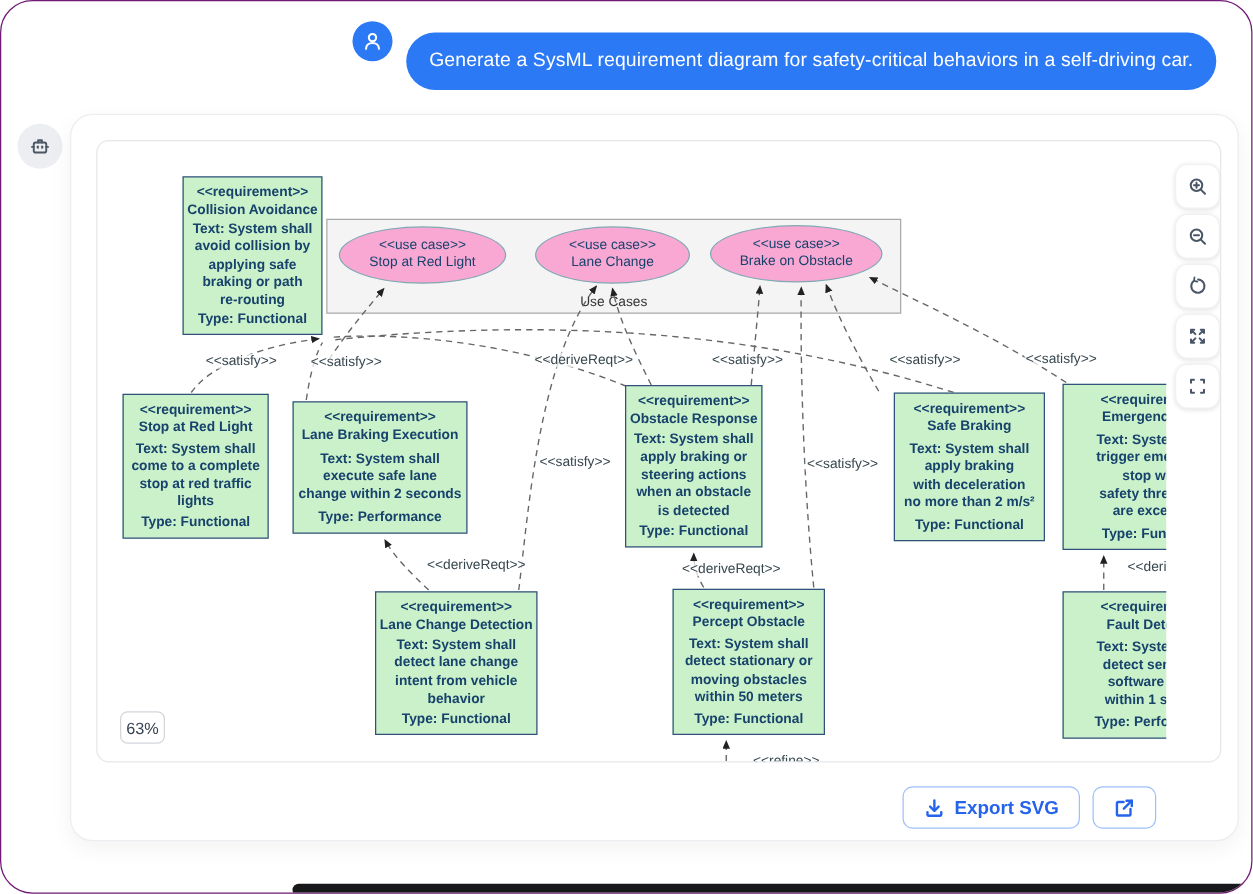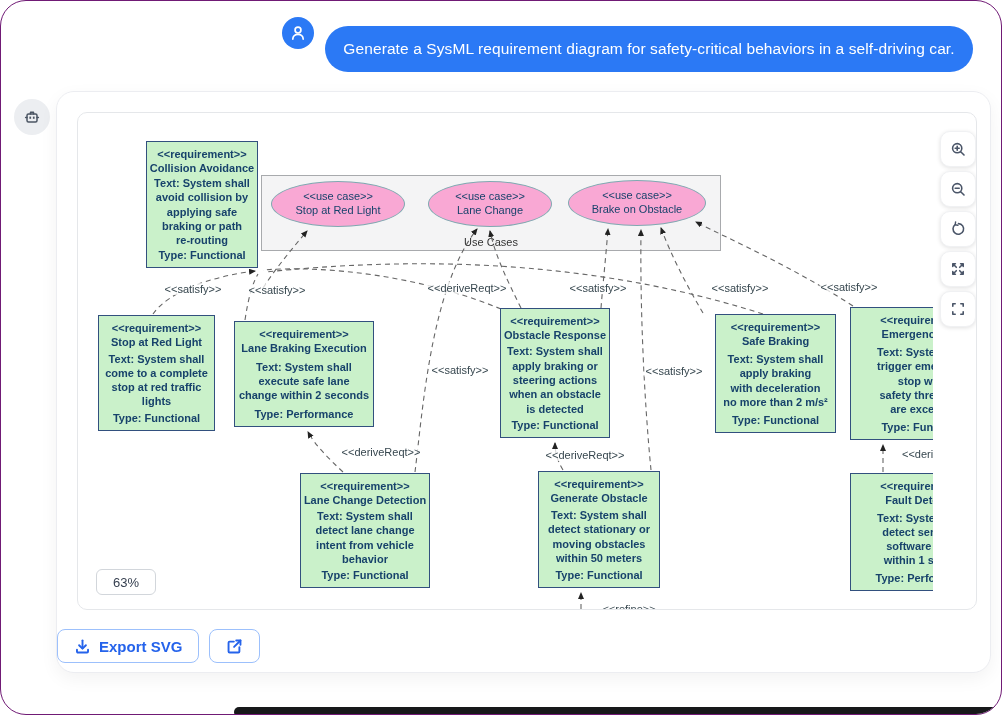--- a/index.html
+++ b/index.html
@@ -25,24 +25,24 @@
   .req-text { white-space:pre-line; }
   .edge-label { position:absolute; transform:translate(-50%,-50%); font-size:11px; color:#37474f; white-space:nowrap; background:rgba(255,255,255,.75); padding:0 1px; }
   .edge-label.left-align { transform:translateY(-50%); }
   svg.edges { position:absolute; left:0; top:0; }
 
   
   .controls { position:absolute; right:-8px; top:18px; width:44px; display:flex; flex-direction:column; gap:4px; }
   .ctrl-btn { width:36px; height:36px; background:#fff; border:1px solid #f0f1f3; border-radius:10px; box-shadow:0 1px 4px rgba(0,0,0,.12); display:flex; align-items:center; justify-content:center; cursor:pointer; }
   .ctrl-btn svg { stroke:#4a5568; fill:none; stroke-width:1.6; stroke-linecap:round; stroke-linejoin:round; }
 
-  .zoom-badge { position:absolute; left:18px; top:456px; width:60px; height:26px; background:#fff; border:1px solid #d2d6db; border-radius:6px; font-size:13px; color:#374151; display:flex; align-items:center; justify-content:center; }
-
-  
-  .footer { position:absolute; left:0; right:10px; top:537px; display:flex; gap:10px; padding-right:55px; }
+  .zoom-badge { position:absolute; left:18px; top:456px; width:36px; height:26px; background:#fff; border:1px solid #d2d6db; border-radius:6px; font-size:13px; color:#374151; display:flex; align-items:center; justify-content:center; }
+
+  
+  .footer { position:absolute; left:0; right:10px; top:537px; display:flex; justify-content:flex-end; gap:10px; padding-right:55px; }
   .footer-btn { height:34px; background:#fff; border:1px solid #9cc0fc; border-radius:8px; color:#2563eb; font-size:15px; font-weight:600; display:flex; align-items:center; gap:8px; padding:0 16px; cursor:pointer; }
   .footer-btn svg { stroke:#2563eb; fill:none; stroke-width:1.8; stroke-linecap:round; stroke-linejoin:round; }
 </style>
 </head>
 <body>
 
 <div class="frame">
 
   <div class="user-avatar">
     <svg width="18" height="18" viewBox="0 0 16 16">
@@ -183,21 +183,21 @@
               </div>
               <div class="req-text">Text: System shall
 detect lane change
 intent from vehicle
 behavior</div>
               <div class="req-type">Type: Functional</div>
             </div>
             <div class="req-box" style="left: 447px; top: 343px; width: 122px; height: 117px;">
               <div class="req-head">
                 <div class="req-stereo">&lt;&lt;requirement&gt;&gt;</div>
-                <div class="req-name">Generate Obstacle</div>
+                <div class="req-name">Percept Obstacle</div>
               </div>
               <div class="req-text">Text: System shall
 detect stationary or
 moving obstacles
 within 50 meters</div>
               <div class="req-type">Type: Functional</div>
             </div>
             <div class="req-box" style="left: 759px; top: 345px; width: 150px; height: 118px;">
               <div class="req-head">
                 <div class="req-stereo">&lt;&lt;requirement&gt;&gt;</div>

